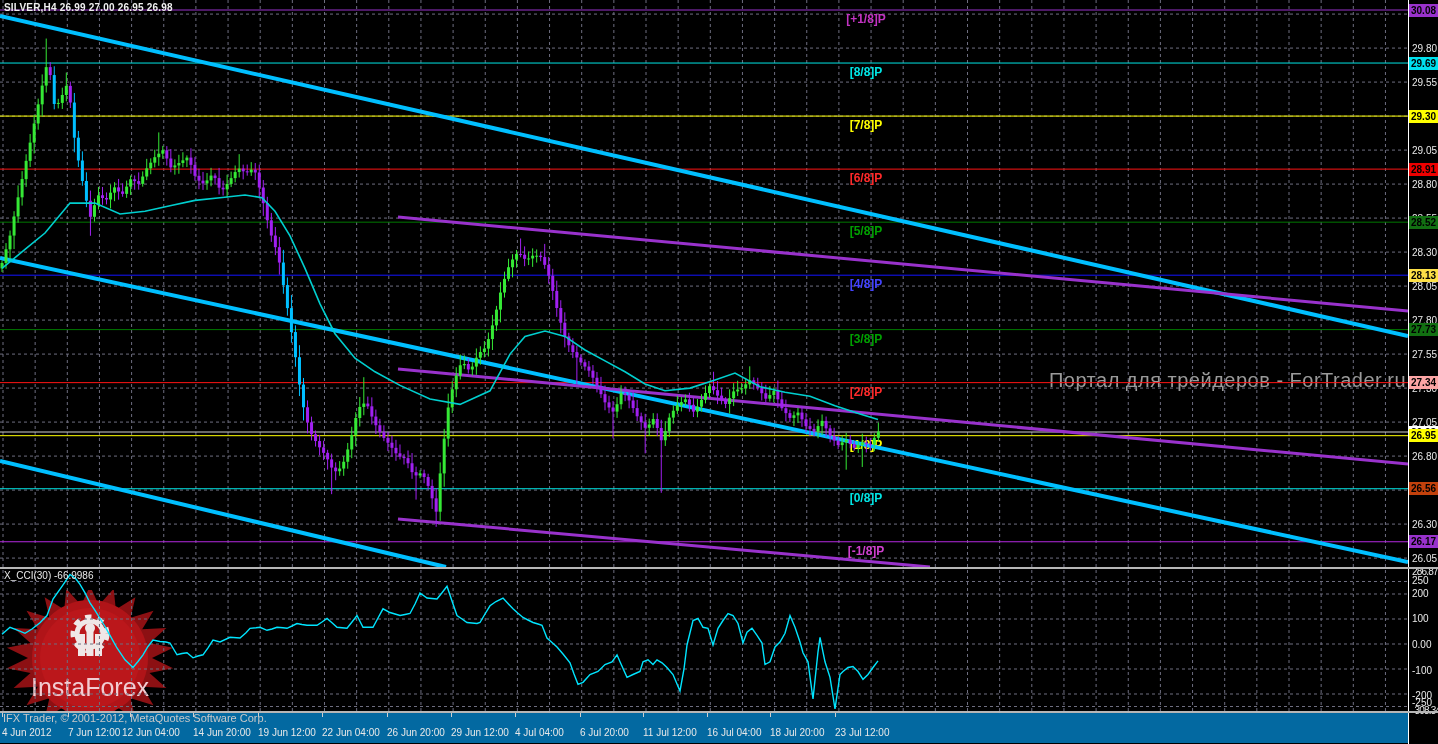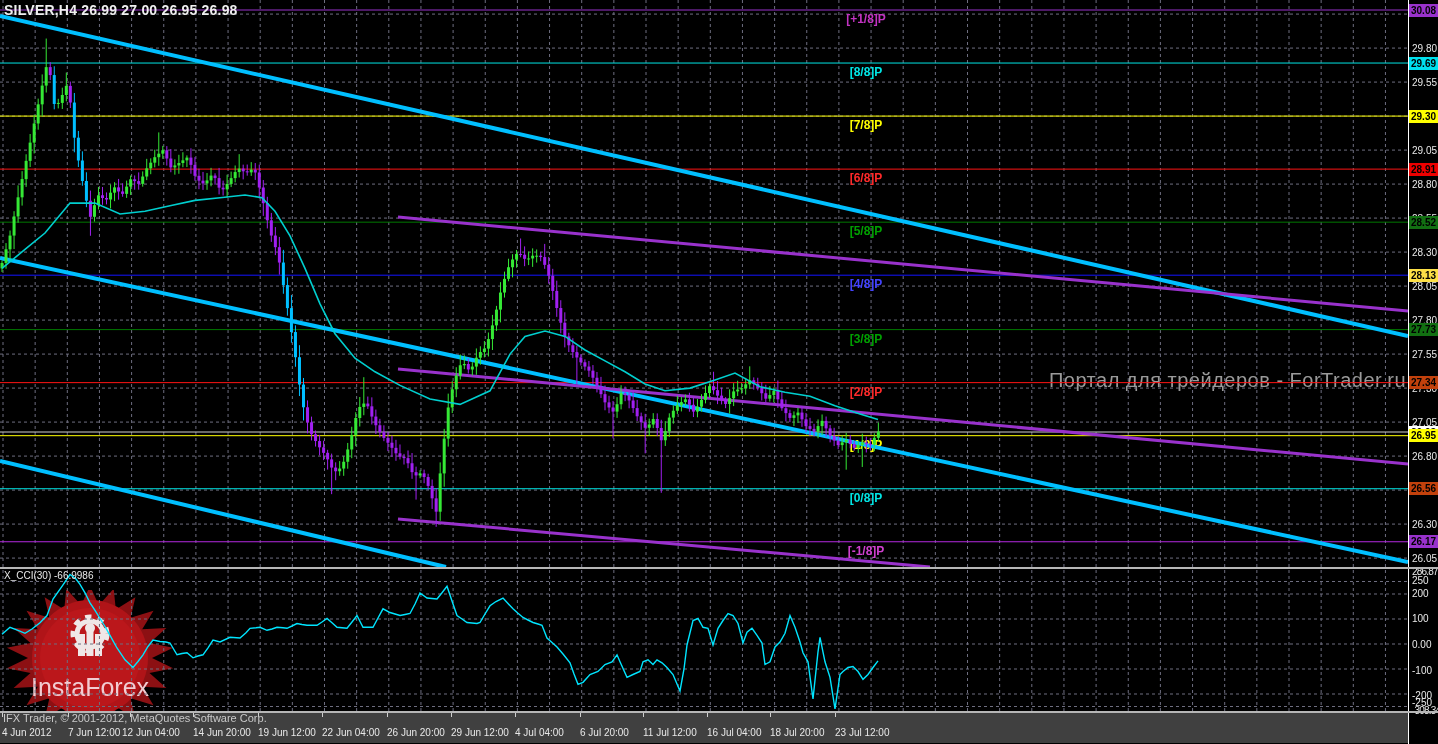--- a/index.html
+++ b/index.html
@@ -2,27 +2,27 @@
 <html><head>
 <meta charset="utf-8">
 <style>
   html,body{margin:0;padding:0;background:#000;width:1438px;height:744px;overflow:hidden;
             font-family:"Liberation Sans",sans-serif;}
   #stage{position:relative;width:1438px;height:744px;background:#000;}
   #logo{position:absolute;left:4px;top:590px;z-index:1;}
   #watermark{position:absolute;right:32px;top:369px;z-index:1;color:#9a9a9a;font-size:20px;
              white-space:nowrap;letter-spacing:.5px;}
   #plot{position:absolute;left:0;top:0;z-index:2;}
-  #chart-title{position:absolute;left:4px;top:2px;z-index:4;color:#efefef;font-size:14px;
+  #chart-title{position:absolute;left:4px;top:2px;z-index:4;color:#efefef;font-size:10px;
                font-weight:bold;letter-spacing:.2px;}
   #osc-label{position:absolute;left:4px;top:570px;z-index:4;color:#e8e8e8;font-size:10px;}
   #copyright{position:absolute;left:3px;top:712px;z-index:5;color:#c8c8c8;font-size:11px;}
   #price-axis{position:absolute;left:1408px;top:0;width:30px;height:744px;background:#000;
               border-left:1px solid #fff;z-index:3;}
-  #time-axis{position:absolute;left:0;top:713px;width:1408px;height:30px;background:#404040;z-index:3;}
+  #time-axis{position:absolute;left:0;top:713px;width:1408px;height:30px;background:#0369a1;z-index:3;}
   .sep{position:absolute;left:0;width:1438px;height:2px;background:#b6b6b6;z-index:4;}
   .ptick{position:absolute;left:3px;color:#e8e8e8;font-size:10px;line-height:13px;height:13px;}
   .pbox{position:absolute;left:0px;width:30px;height:13px;font-size:10px;line-height:13px;
         color:#000;font-weight:bold;padding-left:2px;box-sizing:border-box;}
   .tlabel{position:absolute;top:14px;color:#e8e8e8;font-size:10px;white-space:nowrap;}
   .ttick{position:absolute;top:0;width:1px;height:4px;background:#cfcfcf;}
 </style>
 </head>
 <body>
 
@@ -661,21 +661,21 @@
       <div class="ptick" style="top: 695.5px; letter-spacing: 0px;">-250</div>
       <div class="ptick" style="top: 703.5px; letter-spacing: -0.8px;">-308.345</div>
       <div class="pbox" style="top: 425.5px; background: rgb(255, 255, 255);">26.98</div>
       <div class="pbox" style="top: 3.5px; background: rgb(153, 50, 204);">30.08</div>
       <div class="pbox" style="top: 56.54px; background: rgb(0, 224, 238);">29.69</div>
       <div class="pbox" style="top: 109.58px; background: rgb(255, 255, 0);">29.30</div>
       <div class="pbox" style="top: 162.62px; background: rgb(238, 0, 0);">28.91</div>
       <div class="pbox" style="top: 215.66px; background: rgb(18, 112, 18);">28.52</div>
       <div class="pbox" style="top: 268.7px; background: #fde047;">28.13</div>
       <div class="pbox" style="top: 323.1px; background: rgb(18, 112, 18);">27.73</div>
-      <div class="pbox" style="top: 376.14px; background: #c2410c;">27.34</div>
+      <div class="pbox" style="top: 376.14px; background: #fca5a5;">27.34</div>
       <div class="pbox" style="top: 429.18px; background: rgb(255, 255, 0);">26.95</div>
       <div class="pbox" style="top: 482.22px; background: #c2410c;">26.56</div>
       <div class="pbox" style="top: 535.26px; background: rgb(153, 50, 204);">26.17</div>
     </div>
   <div id="time-axis">
       <div class="ttick" style="left: 2px;"></div>
       <div class="tlabel" style="left: 2px;">4 Jun 2012</div>
       <div class="ttick" style="left: 68px;"></div>
       <div class="tlabel" style="left: 68px;">7 Jun 12:00</div>
       <div class="ttick" style="left: 130px;"></div>

